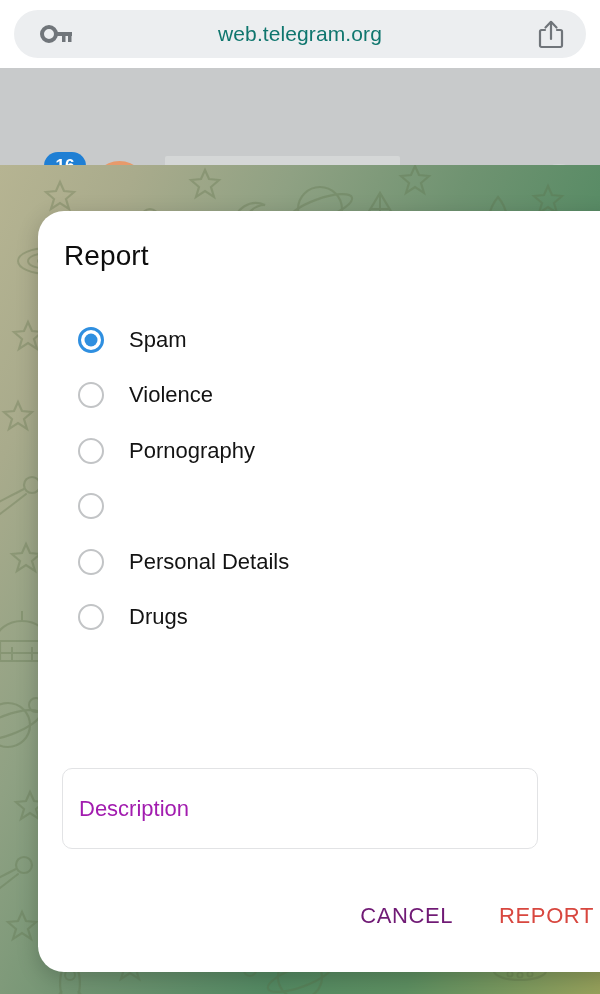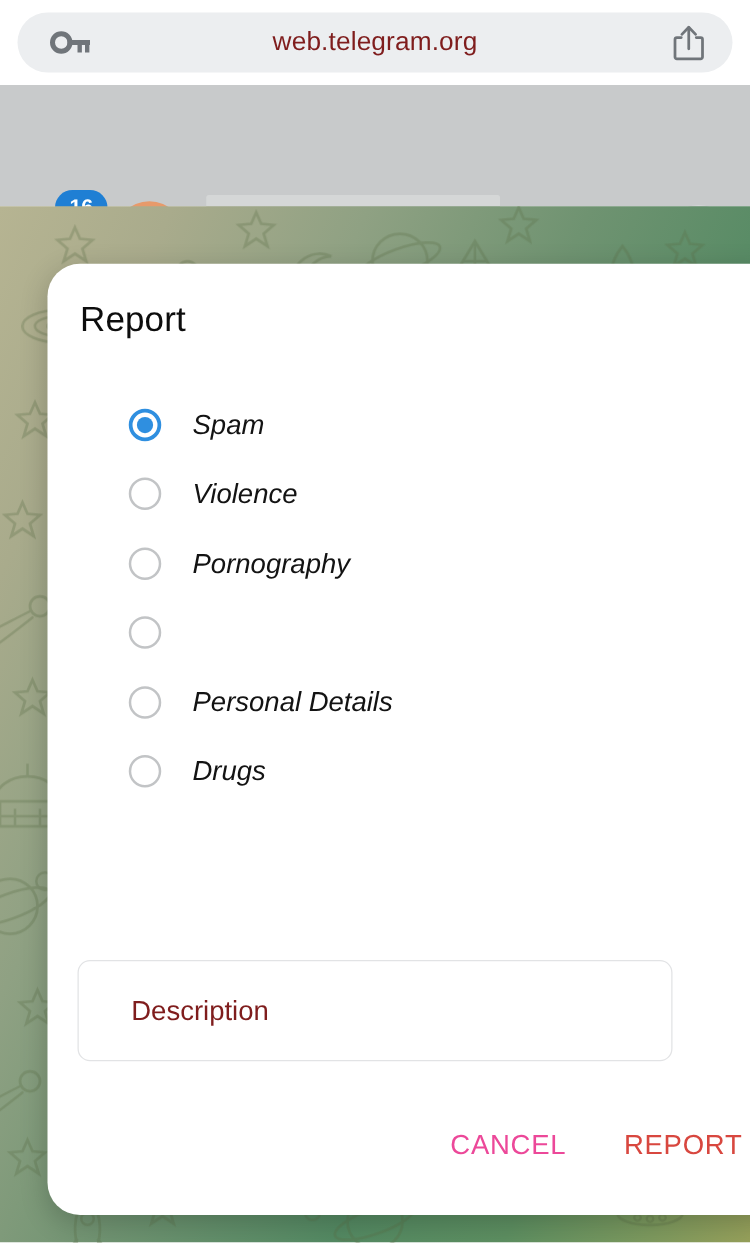--- a/index.html
+++ b/index.html
@@ -30,21 +30,21 @@
     display: flex; align-items: center;
   }
   #key-icon {
     position: absolute; left: 26px; top: 50%;
     transform: translateY(-50%);
     width: 34px; height: 22px;
     display: flex; align-items: center; justify-content: center;
   }
   #url-text {
     position: absolute; left: 0; right: 0; text-align: center;
-    font-size: 21px; color: #7f1d1d; letter-spacing: 0.1px;
+    font-size: 21px; color: #0f766e; letter-spacing: 0.1px;
     top: 50%; transform: translateY(-50%);
   }
   #share-icon {
     position: absolute; right: 22px; top: 50%;
     transform: translateY(-50%);
     width: 26px; height: 30px;
   }
 
   
   #tg-header {
@@ -126,22 +126,21 @@
     font-size: 28px; font-weight: 500; color: #0d0d0d;
     letter-spacing: 0.1px;
   }
   #options-list {
     position: absolute; left: 0; top: 101px;
     width: 524px;
   }
   .option-row {
     display: flex; align-items: center;
     height: 55.5px;
-    padding-left: 65px;
-    font-style: italic;
+    padding-left: 40px;
   }
   .radio {
     width: 26px; height: 26px; border-radius: 50%;
     border: 2px solid #c2c4c6;
     flex: 0 0 auto;
     position: relative;
     background: #ffffff;
   }
   .radio.checked {
     border-color: #2f8fe0;
@@ -162,38 +161,38 @@
     color: #131313;
   }
   #description-field {
     position: absolute; left: 24px; top: 557px;
     width: 476px; height: 81px;
     border: 1px solid #e2e3e5;
     border-radius: 10px;
     background: #ffffff;
   }
   #description-placeholder {
-    position: absolute; left: 42px; top: 50%;
+    position: absolute; left: 16px; top: 50%;
     transform: translateY(-50%);
-    font-size: 22px; color: #7f1d1d;
+    font-size: 22px; color: #a21caf;
   }
   #dialog-actions {
     position: absolute; left: 0; right: 0; top: 686px;
     display: flex; justify-content: flex-end; align-items: center;
     padding-right: 34px; gap: 42px;
   }
   .action-btn {
     background: none; border: none;
     font-family: "Liberation Sans", sans-serif;
     font-size: 22px; font-weight: 500;
     letter-spacing: 0.6px;
     cursor: pointer;
     padding: 6px 2px;
   }
-  #cancel-button { color: #ec4899; }
+  #cancel-button { color: #701a75; }
   #report-button { color: #d8473f; }
 </style>
 </head>
 <body>
 
 <div id="screen">
 
   <div id="browser-bar">
     <div id="url-pill">
       <span id="key-icon">

